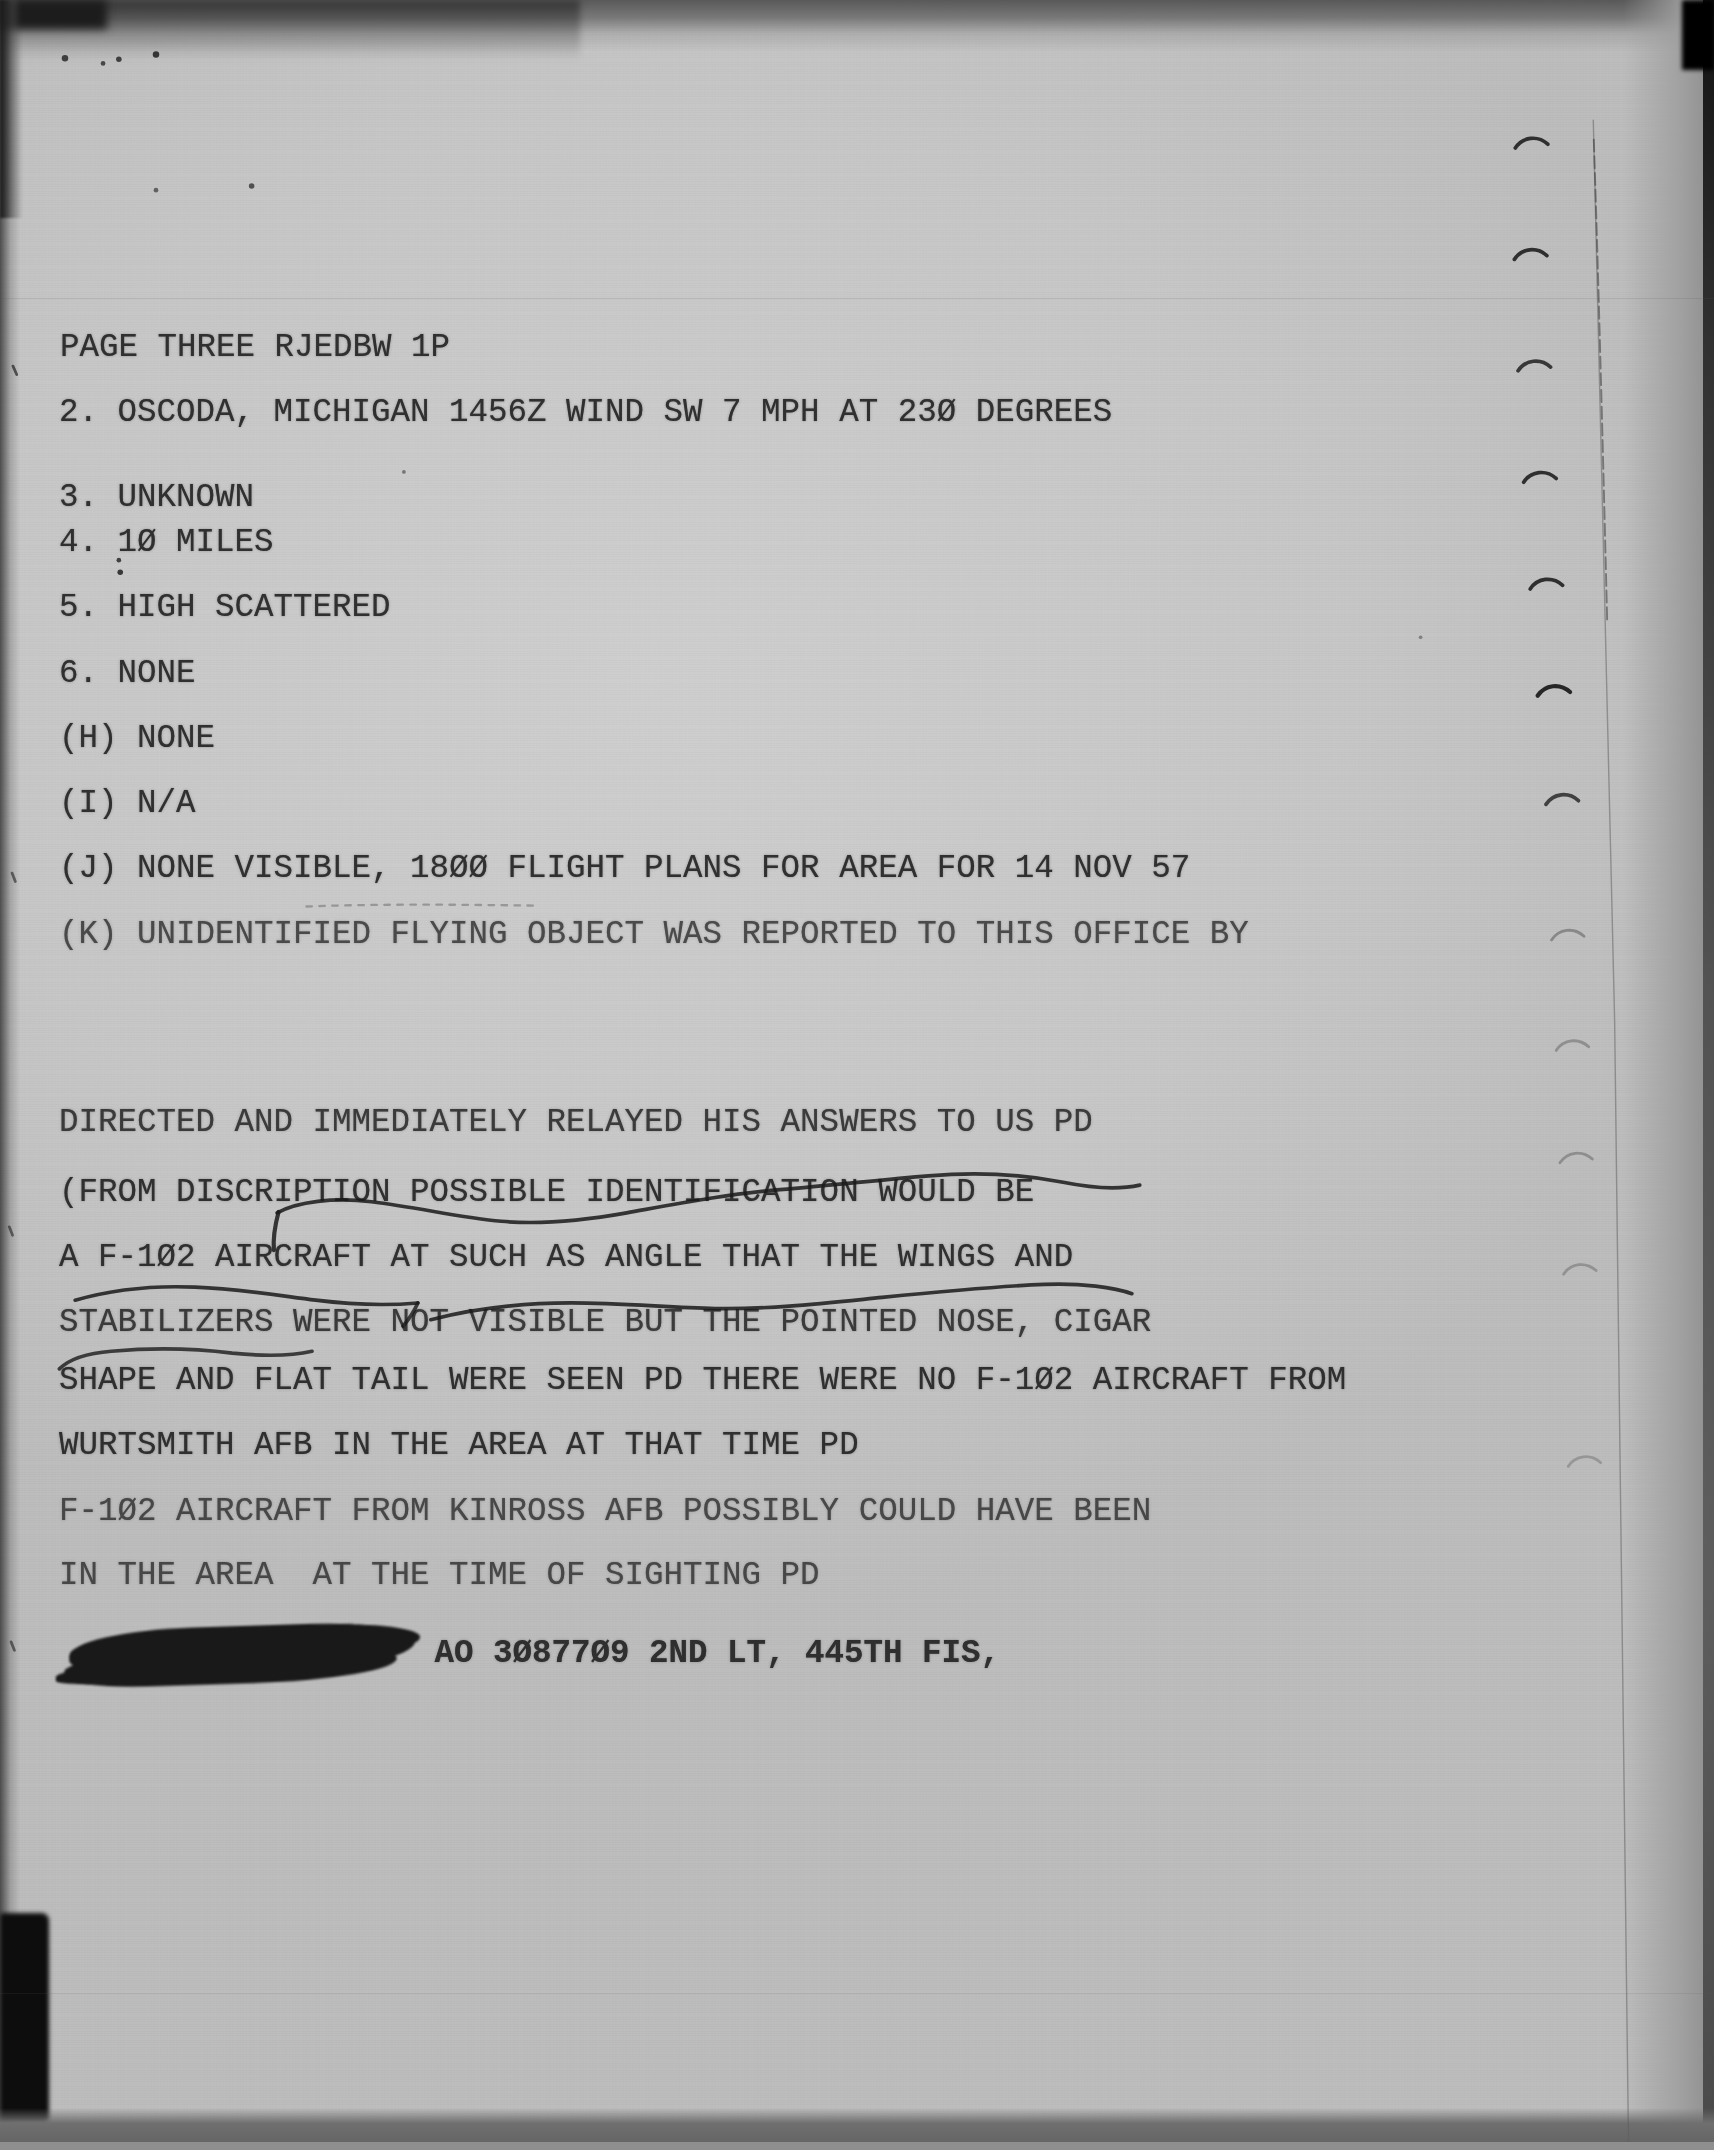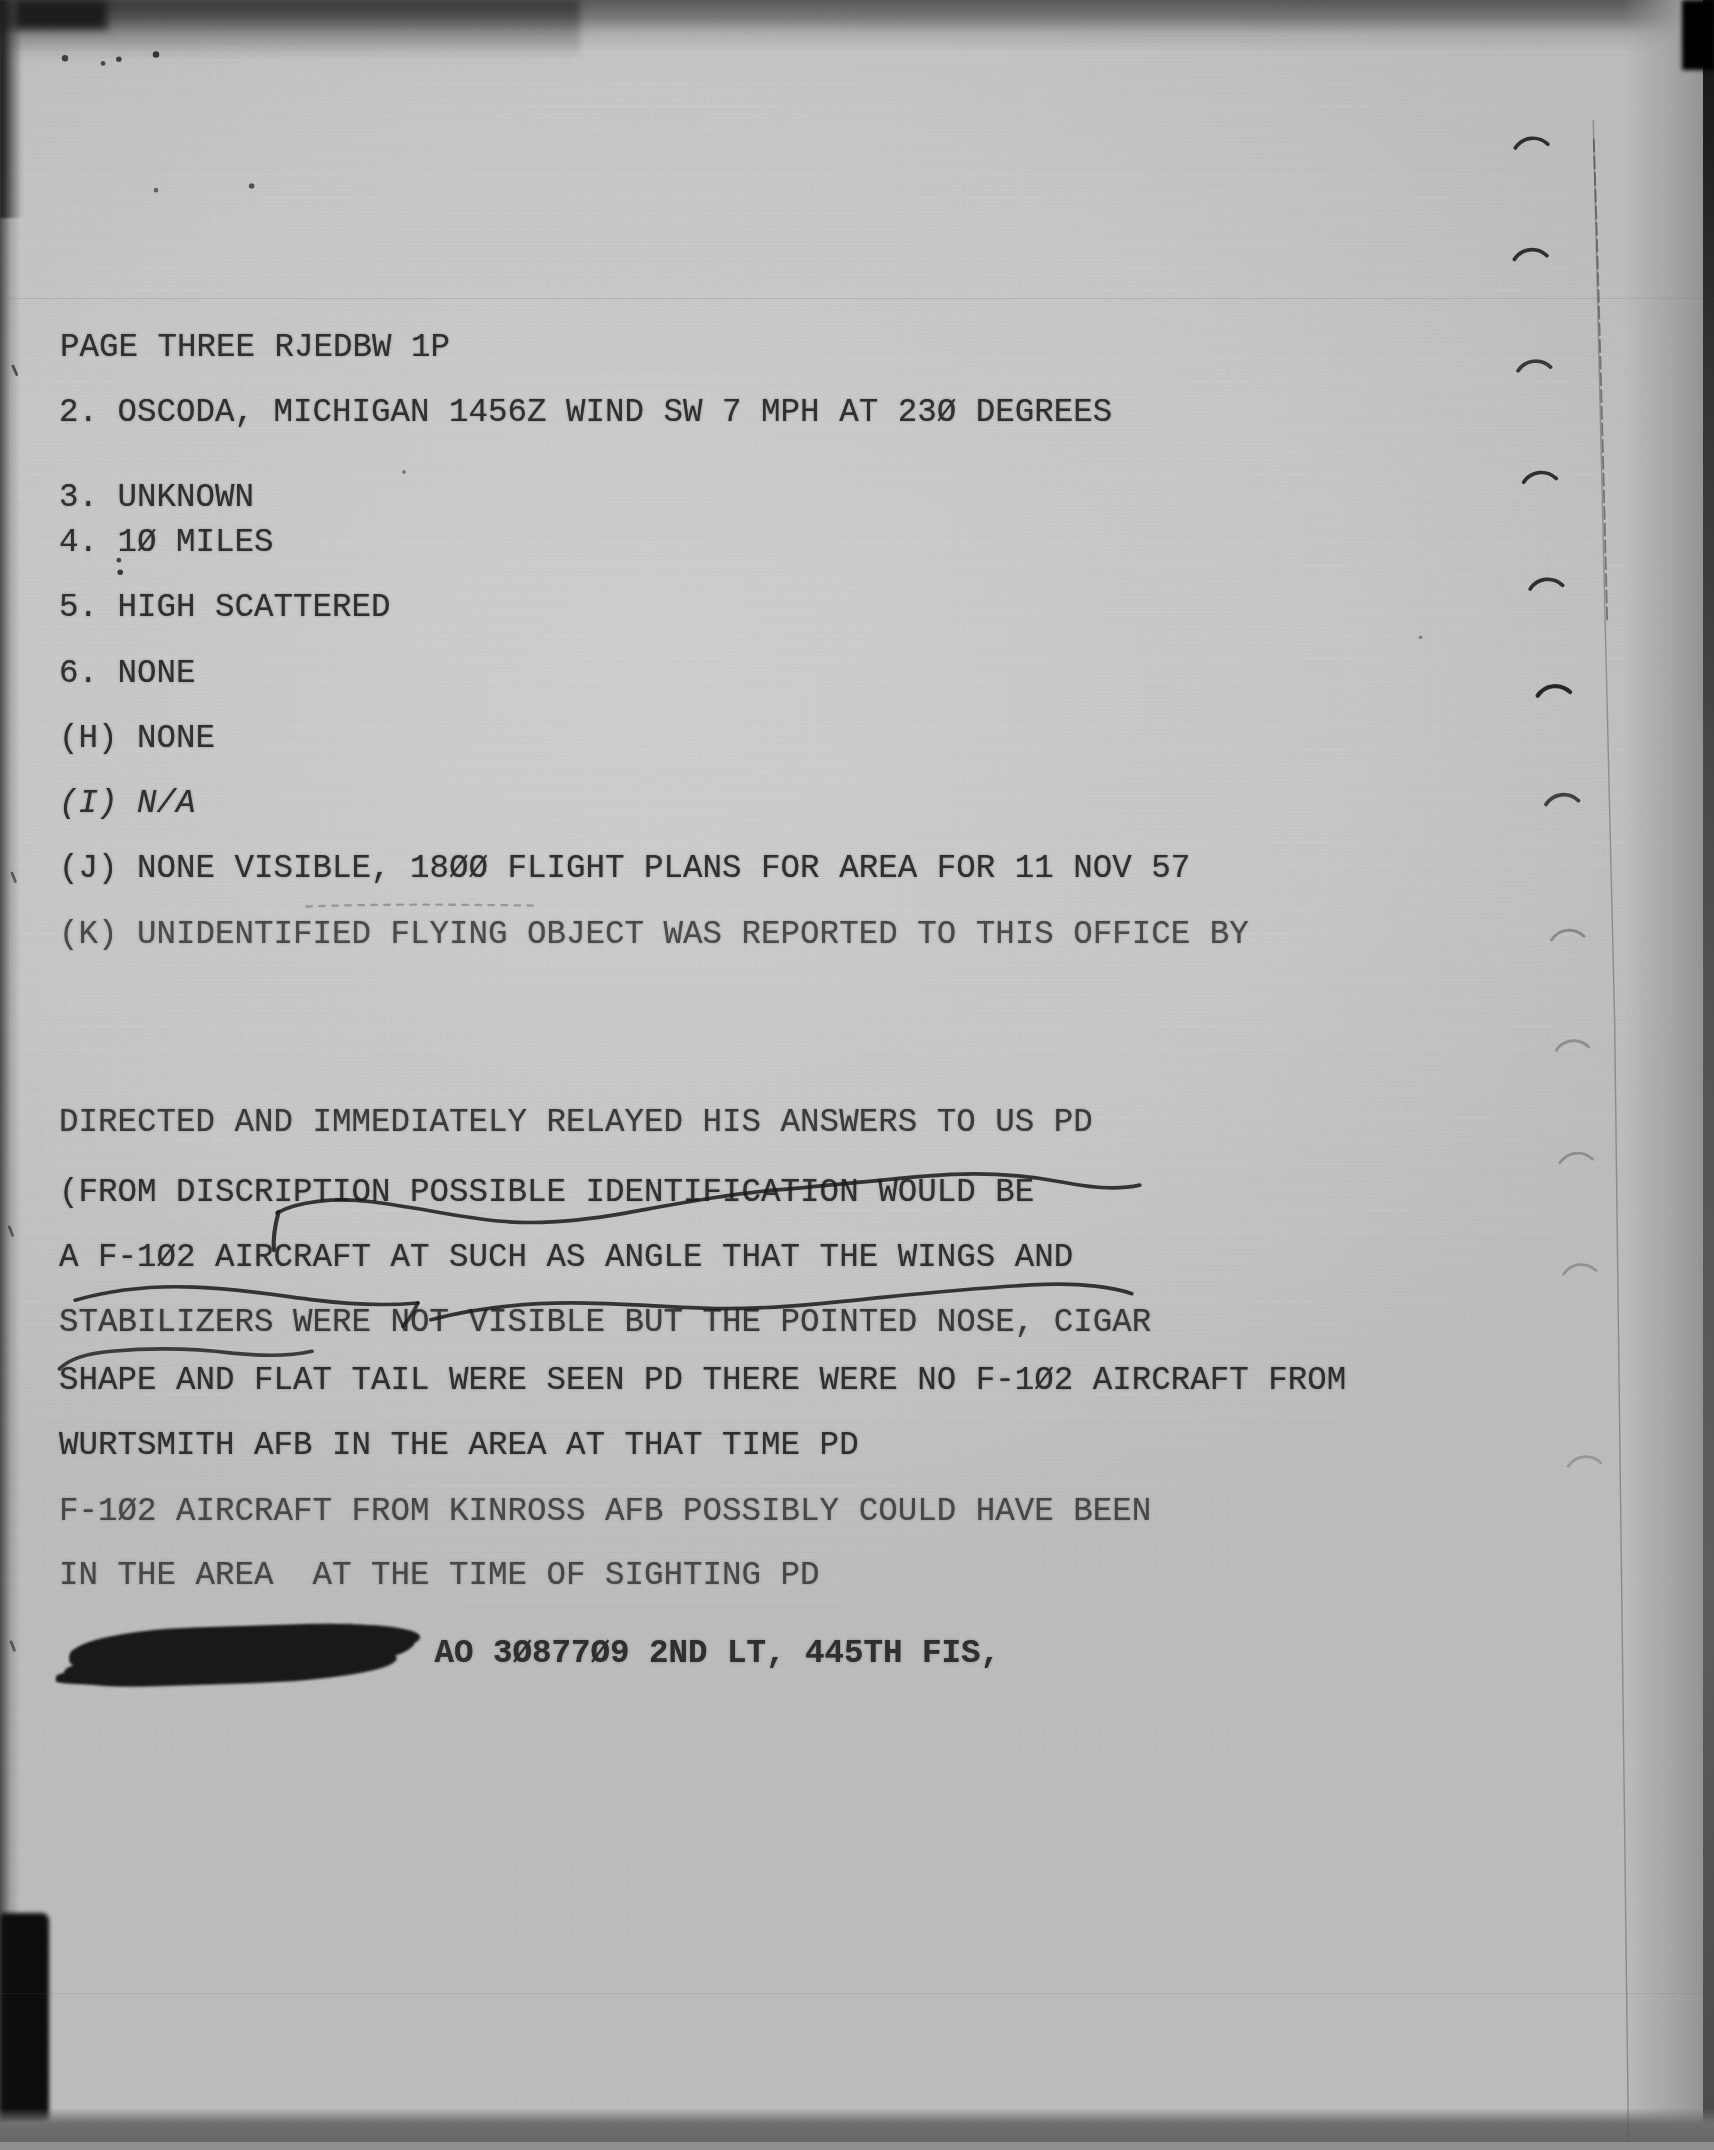--- a/index.html
+++ b/index.html
@@ -95,22 +95,22 @@
   <div class="crease-h2"></div>
 
   <div class="text-layer">
       <div class="line" style="top: 332px; left: 60px;"><span>PAGE THREE RJEDBW 1P</span></div>
       <div class="line" style="top: 397px; left: 59px;"><span>2. OSCODA, MICHIGAN 1456Z WIND SW 7 MPH AT 23Ø DEGREES</span></div>
       <div class="line" style="top: 482px; left: 59px;"><span>3. UNKNOWN</span></div>
       <div class="line" style="top: 527px; left: 59px;"><span>4. 1Ø MILES</span></div>
       <div class="line" style="top: 592px; left: 59px;"><span>5. HIGH SCATTERED</span></div>
       <div class="line" style="top: 658px; left: 59px;"><span>6. NONE</span></div>
       <div class="line" style="top: 723px; left: 59px;"><span>(H) NONE</span></div>
-      <div class="line" style="top: 788px; left: 59px; font-style: italic;"><span>(I) N/A</span></div>
-      <div class="line" style="top: 853px; left: 59px;"><span>(J) NONE VISIBLE, 18ØØ FLIGHT PLANS FOR AREA FOR 11 NOV 57</span></div>
+      <div class="line" style="top: 788px; left: 59px;"><span>(I) N/A</span></div>
+      <div class="line" style="top: 853px; left: 59px;"><span>(J) NONE VISIBLE, 18ØØ FLIGHT PLANS FOR AREA FOR 14 NOV 57</span></div>
       <div class="line" style="top: 919px; left: 59px;"><span>(K) UNIDENTIFIED FLYING OBJECT WAS REPORTED TO THIS OFFICE BY</span></div>
       <div class="line" style="top: 1107px; left: 59px;"><span>DIRECTED AND IMMEDIATELY RELAYED HIS ANSWERS TO US PD</span></div>
       <div class="line" style="top: 1177px; left: 59px;"><span>(FROM DISCRIPTION POSSIBLE IDENTIFICATION WOULD BE</span></div>
       <div class="line" style="top: 1242px; left: 59px;"><span>A F-1Ø2 AIRCRAFT AT SUCH AS ANGLE THAT THE WINGS AND</span></div>
       <div class="line" style="top: 1307px; left: 59px;"><span>STABILIZERS WERE NOT VISIBLE BUT THE POINTED NOSE, CIGAR</span></div>
       <div class="line" style="top: 1365px; left: 59px;"><span>SHAPE AND FLAT TAIL WERE SEEN PD THERE WERE NO F-1Ø2 AIRCRAFT FROM</span></div>
       <div class="line" style="top: 1430px; left: 59px;"><span>WURTSMITH AFB IN THE AREA AT THAT TIME PD</span></div>
       <div class="line" style="top: 1496px; left: 59px;"><span>F-1Ø2 AIRCRAFT FROM KINROSS AFB POSSIBLY COULD HAVE BEEN</span></div>
       <div class="line" style="top: 1560px; left: 59px;"><span>IN THE AREA  AT THE TIME OF SIGHTING PD</span></div>
       <div class="line" style="top: 1626px; left: 69px; font-weight: bold;"><span class="redaction" data-redaction="r3" style="width: 346px; height: 48px;"></span><span> AO 3Ø877Ø9 2ND LT, 445TH FIS,</span></div>

